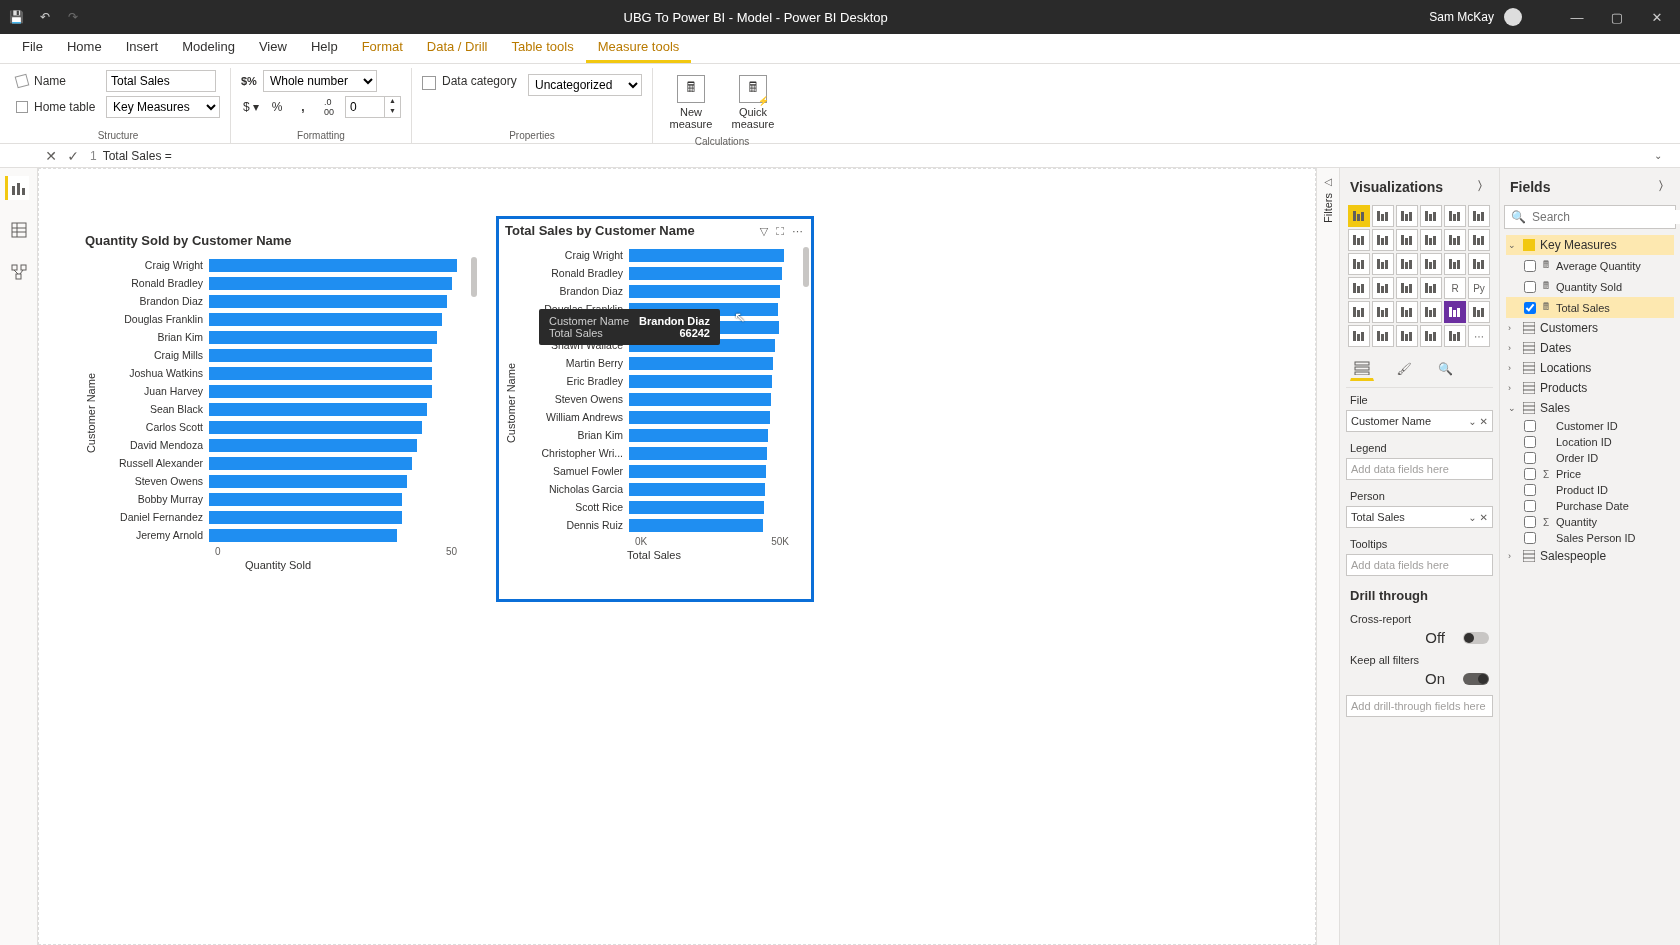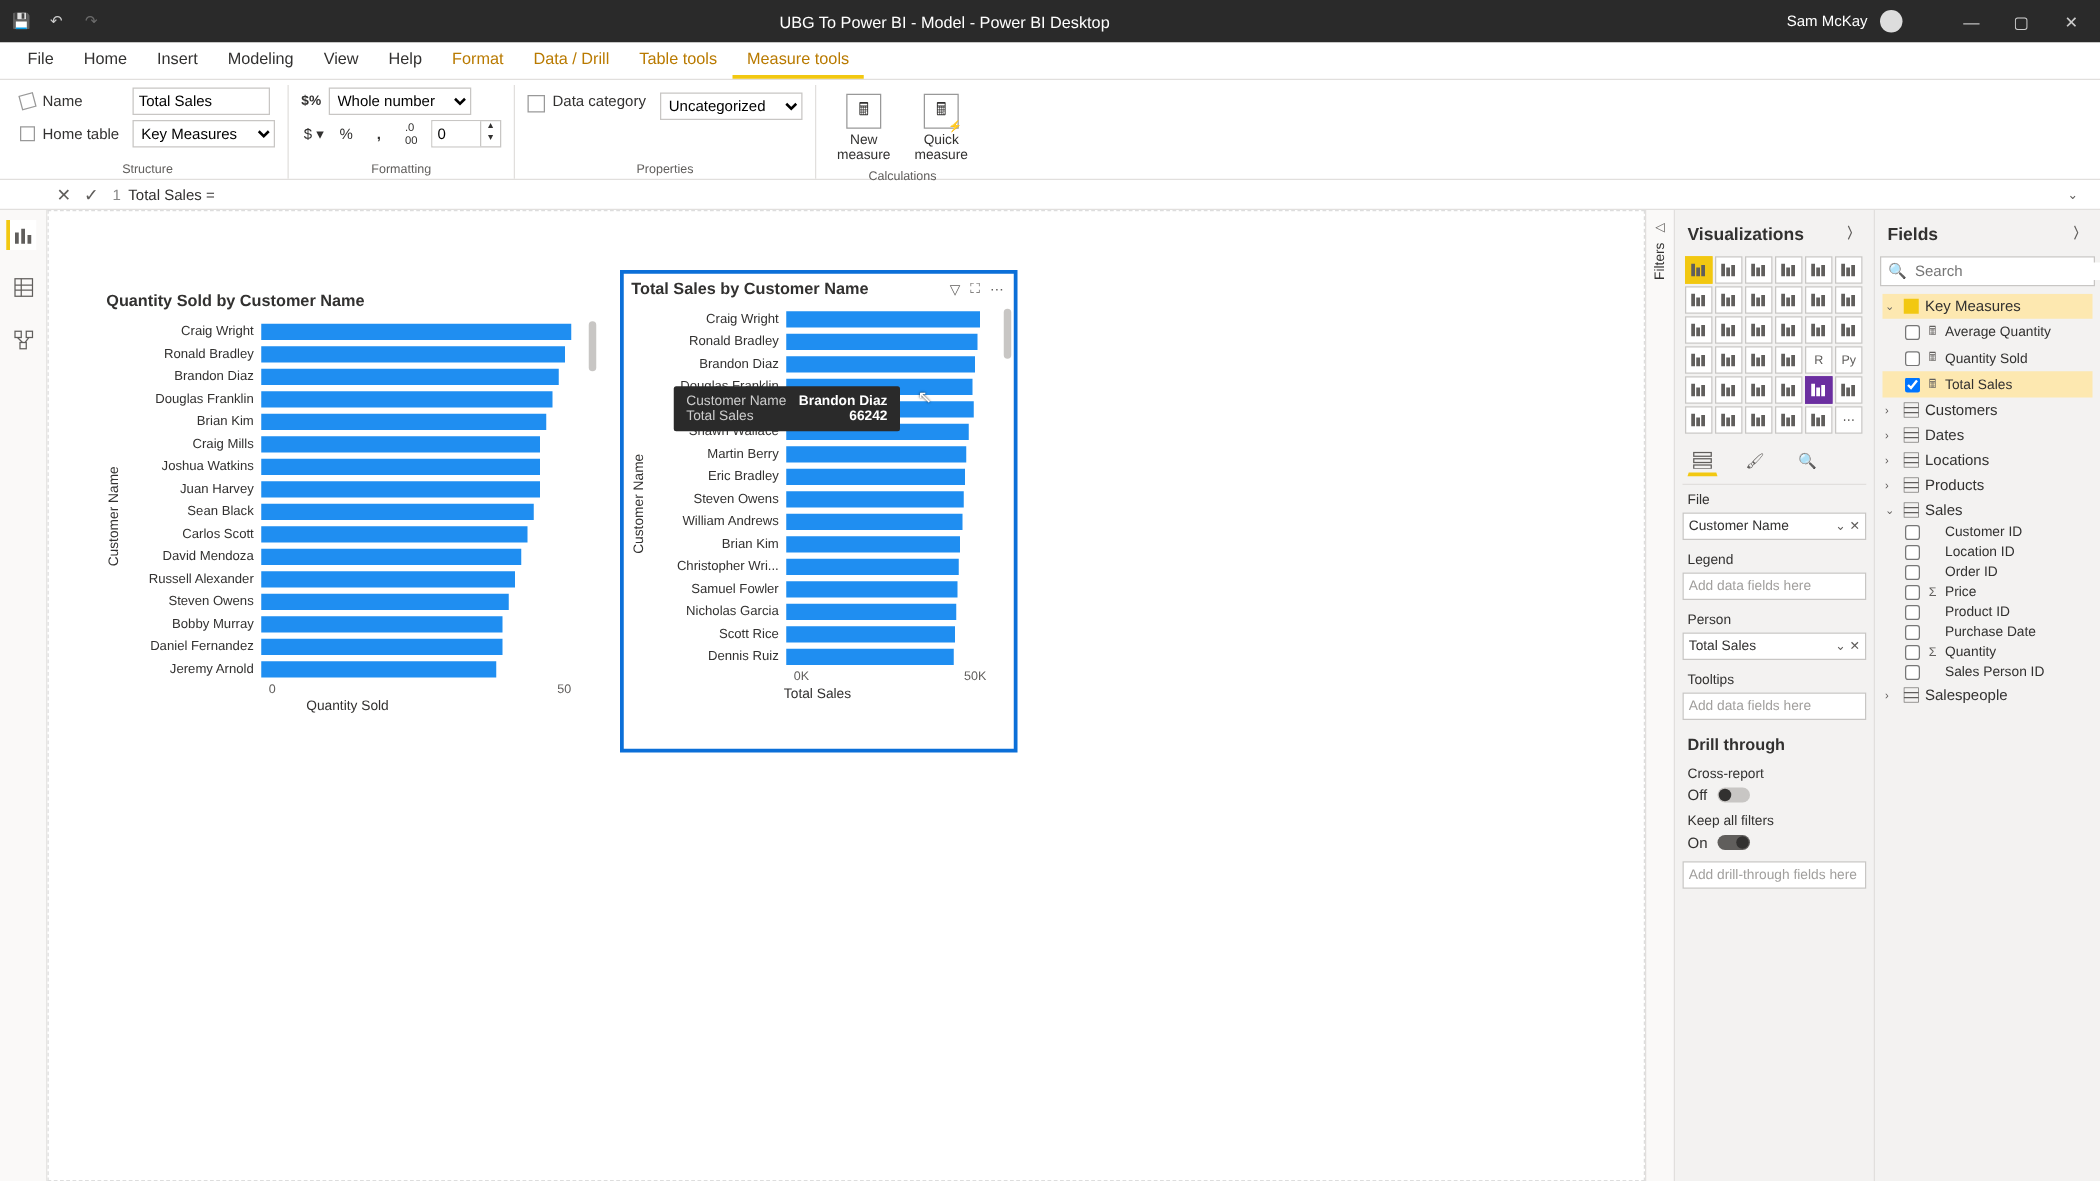--- a/index.html
+++ b/index.html
@@ -68,21 +68,21 @@
 
 
 .well-tabs { display: flex; gap: 18px; padding: 6px 4px; border-bottom: 1px solid #e1dfdd; }
 .well-tab { width: 24px; height: 24px; border: 1px solid transparent; display: flex; align-items: center; justify-content: center; cursor: pointer; color: #605e5c; }
 .well-tab.active { border-bottom: 3px solid #f2c811; }
 .well-label { font-size: 11px; color: #323130; padding: 6px 4px 2px 4px; }
 .well-slot { border: 1px solid #c8c6c4; background: #fff; min-height: 22px; margin: 2px 0 4px 0; padding: 2px 4px; font-size: 11px; display: flex; align-items: center; justify-content: space-between; }
 .well-slot.placeholder { color: #a19f9d; }
 .well-slot .slot-tools { display: flex; gap: 3px; color: #605e5c; font-size: 10px; }
 .drill-header { font-size: 13px; font-weight: 600; padding: 8px 4px 4px 4px; }
-.toggle-row { display: flex; align-items: center; gap: 8px; padding: 2px 4px; font-size: 12px; }
+.toggle-row { display: flex; align-items: center; gap: 18px; padding: 2px 4px; font-size: 15px; justify-content: flex-end; }
 .toggle { width: 26px; height: 12px; border-radius: 6px; background: #c8c6c4; position: relative; cursor: pointer; }
 .toggle .knob { position: absolute; width: 10px; height: 10px; border-radius: 50%; background: #323130; top: 1px; left: 1px; }
 .toggle.on .knob { left: 15px; }
 .toggle.on { background: #605e5c; }
 
 
 .search-box { border: 1px solid #c8c6c4; background: #fff; height: 24px; margin: 4px 4px 6px 4px; display: flex; align-items: center; padding: 0 6px; gap: 6px; font-size: 12px; color: #605e5c; }
 .search-box input { border: none; flex: 1; font-size: 12px; outline: none; }
 .field-table-header { display: flex; align-items: center; gap: 4px; padding: 3px 2px; cursor: pointer; font-size: 12px; }
 .field-table-header .chev { font-size: 9px; width: 10px; color: #605e5c; }

